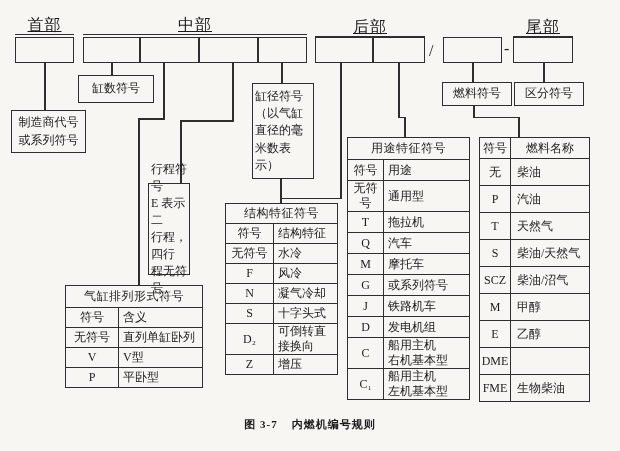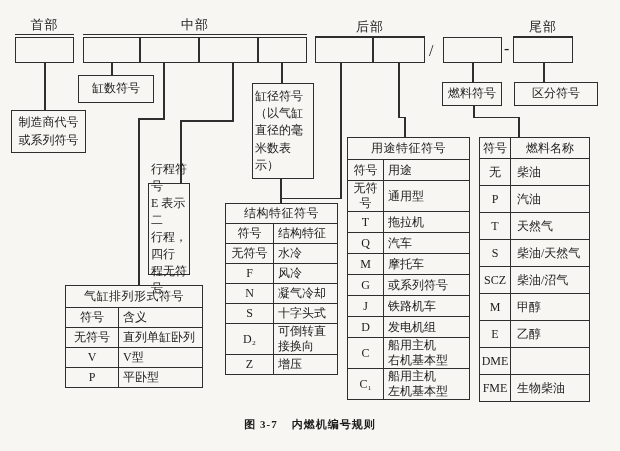--- a/index.html
+++ b/index.html
@@ -12,24 +12,25 @@
     width:620px;height:451px;
     background:#f8f6f2;
     color:#1b1b1b;
     overflow:hidden;
   }
   
   .bracket{
     position:absolute;
     border-bottom:1.5px solid #2e2e2e;
     text-align:center;
-    font-size:13px;
+    font-size:16px;
     line-height:15px;
     height:17px;
     letter-spacing:1px;
+    text-decoration:underline;
   }
   
   .box{
     position:absolute;
     border:1.5px solid #2e2e2e;
     box-sizing:border-box;
     background:transparent;
   }
   .vdiv{position:absolute;top:0;bottom:0;width:1.5px;background:#2e2e2e;}
   
@@ -159,23 +160,23 @@
   <div class="tbox" style="left:148px;top:183px;width:42px;height:92px">行程符号
 E 表示二
 行程，四行
 程无符号</div>
 
   <div class="tbox" style="left:252px;top:83px;width:62px;height:96px">缸径符号
 （以气缸
 直径的毫
 米数表示）</div>
 
-  <div class="tbox center" style="left:442px;top:82px;width:60px;height:24px">燃料符号</div>
-
-  <div class="tbox center" style="left:514px;top:82px;width:84px;height:24px">区分符号</div>
+  <div class="tbox center" style="left:442px;top:82px;width:70px;height:24px">燃料符号</div>
+
+  <div class="tbox center" style="left:514px;top:82px;width:70px;height:24px">区分符号</div>
 
   <div class="tbl cyl" style="left:65px;top:285px;width:138px;--c1w:53px">
       <div class="tbl-title">气缸排列形式符号</div>
       <div class="tbl-row hdr">
         <div class="tbl-cell c1">符号</div>
         <div class="tbl-cell c2">含义</div>
       </div>
       <div class="tbl-row">
         <div class="tbl-cell c1">无符号</div>
         <div class="tbl-cell c2">直列单缸卧列</div>

